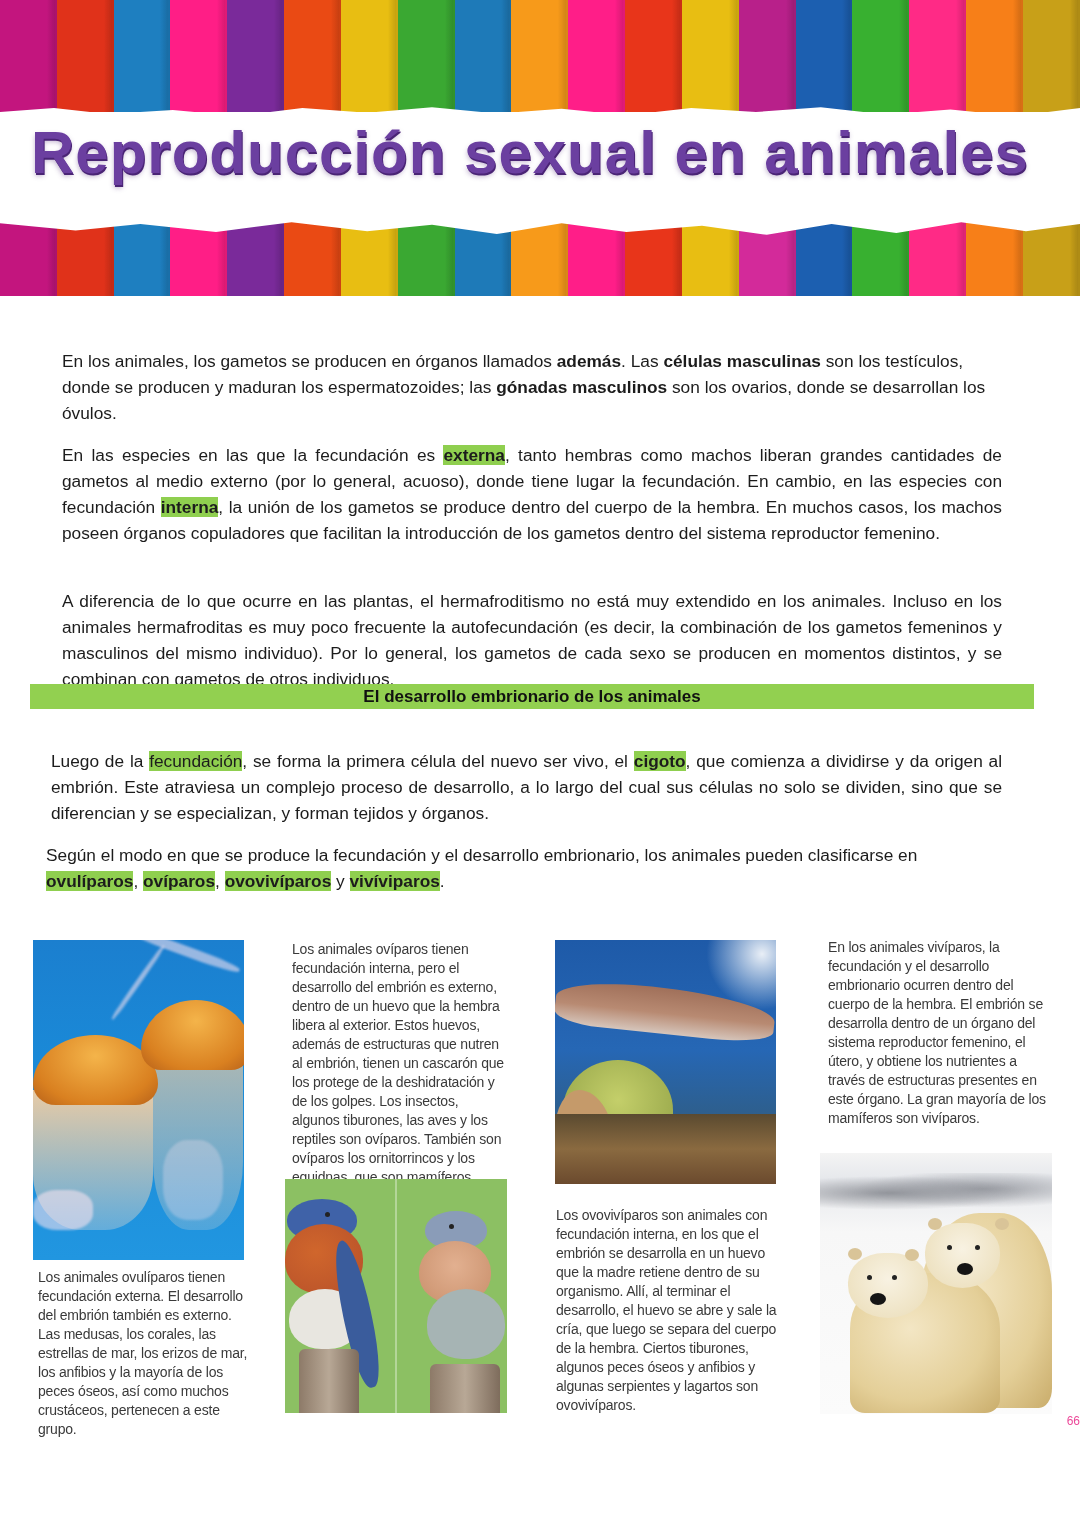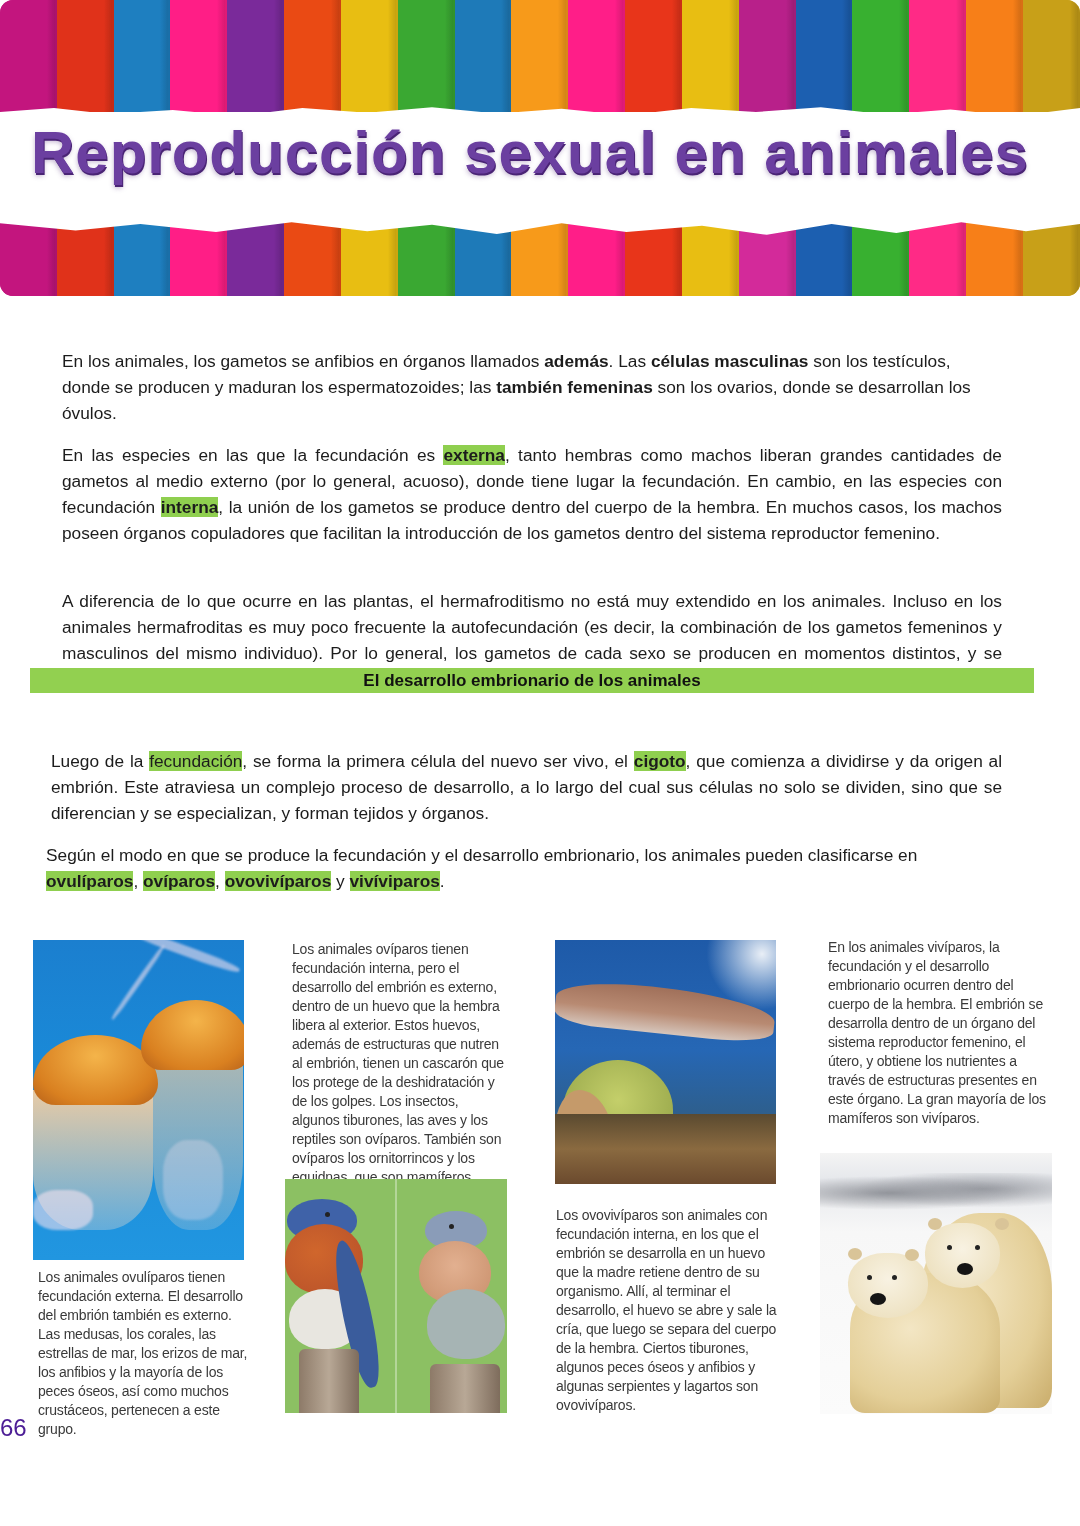--- a/index.html
+++ b/index.html
@@ -1,20 +1,20 @@
 <!DOCTYPE html>
 <html><head>
 <meta charset="utf-8">
 <style>
   * { box-sizing: border-box; margin: 0; padding: 0; }
   html, body { width: 1080px; height: 1526px; background: #ffffff; overflow: hidden; }
   body { position: relative; font-family: "Liberation Sans", "DejaVu Sans", sans-serif; color: #1a1a1a; }
 
   
-  .banner { position: absolute; left: 0; top: 0; width: 1080px; height: 296px; overflow: hidden; background: #fff; border-radius: 13px; }
+  .banner { position: absolute; left: 0; top: 0; width: 1080px; height: 296px; overflow: hidden; background: #fff; }
   .stripes { position: absolute; left: 0; width: 1080px; display: flex; }
   .stripes.top { top: 0; height: 112px; }
   .stripes.bottom { top: 212px; height: 84px; }
   .stripes .s { height: 100%; border-right: 2px solid rgba(0,0,0,0.12); }
   .torn { position: absolute; left: 0; width: 1080px; background: #ffffff; }
   .torn.top-edge { top: 96px; height: 40px; clip-path: polygon(0% 40%, 5% 30%, 10% 45%, 16% 35%, 22% 50%, 28% 30%, 34% 42%, 40% 28%, 46% 44%, 52% 32%, 58% 48%, 64% 30%, 70% 40%, 76% 28%, 82% 46%, 88% 34%, 94% 50%, 100% 30%, 100% 100%, 0% 100%); }
   .torn.middle { top: 120px; height: 100px; }
   .torn.bottom-edge { top: 206px; height: 36px; clip-path: polygon(0% 0%, 100% 0%, 100% 50%, 95% 70%, 89% 45%, 83% 75%, 77% 50%, 71% 80%, 65% 55%, 58% 72%, 52% 48%, 46% 78%, 40% 52%, 34% 70%, 27% 45%, 20% 72%, 13% 50%, 7% 68%, 0% 48%); }
   .banner-title {
     position: absolute; left: 0; top: 118px; width: 1060px; text-align: center;
@@ -23,21 +23,21 @@
     text-shadow: 1px 2px 0 #4a2475, 0 3px 5px rgba(80,40,120,0.35);
   }
 
   
   .para { position: absolute; font-size: 17.3px; line-height: 26px; color: #1c1c1c; }
   .para.j { text-align: justify; }
   .hl { background: #8fcf4f; }
   b { font-weight: bold; }
 
   .section-bar {
-    position: absolute; left: 30px; top: 668px; width: 1004px; height: 25px;
+    position: absolute; left: 30px; top: 684px; width: 1004px; height: 25px;
     background: #92d050; text-align: center; font-weight: bold; font-size: 17px; line-height: 25px; color: #111;
   }
 
   
   .pic { position: absolute; overflow: hidden; }
   .cap { position: absolute; font-size: 14px; line-height: 19px; color: #3a3a3a; letter-spacing: -0.2px; }
 
   
   .jelly { left: 33px; top: 940px; width: 211px; height: 320px; background: linear-gradient(180deg, #1b7fcf 0%, #1a8ad8 40%, #2196e0 100%); }
   .jelly .bell { position: absolute; border-radius: 50% 50% 18% 18% / 70% 70% 30% 30%; background: radial-gradient(ellipse at 50% 30%, #f4b44a, #d98020 70%, #b5601a); }
@@ -60,21 +60,21 @@
 
   
   .bears { left: 820px; top: 1153px; width: 232px; height: 261px; background: linear-gradient(180deg, #f4f4f4 0%, #e6e8ec 10%, #f7f7f7 30%, #fbfbfb 100%); }
   .bears .rocks { position: absolute; left: 0; top: 20px; width: 232px; height: 40px; background: radial-gradient(ellipse at 30% 50%, #6d7078 0%, rgba(120,120,130,0) 60%), radial-gradient(ellipse at 70% 40%, #7a7d85 0%, rgba(120,120,130,0) 55%); opacity: 0.7; }
   .bear { position: absolute; background: radial-gradient(ellipse at 40% 40%, #f3e6c4, #e4cf98 60%, #c9ac6a); }
   .bear-head { position: absolute; border-radius: 45% 45% 50% 50%; background: radial-gradient(ellipse at 50% 40%, #f8f2e2, #eadcb6); }
   .nose { position: absolute; width: 16px; height: 12px; border-radius: 50%; background: #151515; }
   .eye { position: absolute; width: 5px; height: 5px; border-radius: 50%; background: #222; }
   .ear { position: absolute; width: 14px; height: 12px; border-radius: 50%; background: #d9c498; }
 
-  .page-number { position: absolute; left: 0; top: 1414px; width: 1080px; text-align: left; font-size: 24px; color: #4c1d95; }
+  .page-number { position: absolute; left: 0; top: 1414px; width: 1080px; text-align: right; font-size: 12px; color: #ec4899; }
 </style>
 </head>
 <body>
 
 <div class="banner">
   <div class="stripes top" id="stripes-top">
       <div class="s" style="width: 56.8421px; background: linear-gradient(90deg, rgb(195, 21, 126), rgb(195, 21, 126) 85%, rgba(0, 0, 0, 0.15)) rgb(195, 21, 126);"></div>
       <div class="s" style="width: 56.8421px; background: linear-gradient(90deg, rgb(224, 50, 26), rgb(224, 50, 26) 85%, rgba(0, 0, 0, 0.15)) rgb(224, 50, 26);"></div>
       <div class="s" style="width: 56.8421px; background: linear-gradient(90deg, rgb(30, 127, 192), rgb(30, 127, 192) 85%, rgba(0, 0, 0, 0.15)) rgb(30, 127, 192);"></div>
       <div class="s" style="width: 56.8421px; background: linear-gradient(90deg, rgb(255, 30, 134), rgb(255, 30, 134) 85%, rgba(0, 0, 0, 0.15)) rgb(255, 30, 134);"></div>
@@ -114,21 +114,21 @@
       <div class="s" style="width: 56.8421px; background: linear-gradient(90deg, rgb(255, 42, 134), rgb(255, 42, 134) 85%, rgba(0, 0, 0, 0.15)) rgb(255, 42, 134);"></div>
       <div class="s" style="width: 56.8421px; background: linear-gradient(90deg, rgb(247, 127, 24), rgb(247, 127, 24) 85%, rgba(0, 0, 0, 0.15)) rgb(247, 127, 24);"></div>
       <div class="s" style="width: 56.8421px; background: linear-gradient(90deg, rgb(200, 160, 24), rgb(200, 160, 24) 85%, rgba(0, 0, 0, 0.15)) rgb(200, 160, 24);"></div>
     </div>
   <div class="torn top-edge"></div>
   <div class="torn middle"></div>
   <div class="torn bottom-edge"></div>
   <h1 class="banner-title">Reproducción sexual en animales</h1>
 </div>
 
-<p class="para" style="left:62px; top:348px; width:940px;"><span>En los animales, los gametos se anfibios en órganos llamados </span><b>además</b><span>. Las </span><b>células masculinas</b><span> son los testículos, donde se producen y maduran los espermatozoides; las </span><b>también femeninas</b><span> son los ovarios, donde se desarrollan los óvulos.</span></p>
+<p class="para" style="left:62px; top:348px; width:940px;"><span>En los animales, los gametos se producen en órganos llamados </span><b>además</b><span>. Las </span><b>células masculinas</b><span> son los testículos, donde se producen y maduran los espermatozoides; las </span><b>gónadas masculinos</b><span> son los ovarios, donde se desarrollan los óvulos.</span></p>
 
 <p class="para j" style="left:62px; top:442px; width:940px;"><span>En las especies en las que la fecundación es </span><b class="hl">externa</b><span>, tanto hembras como machos liberan grandes cantidades de gametos al medio externo (por lo general, acuoso), donde tiene lugar la fecundación. En cambio, en las especies con fecundación </span><b class="hl">interna</b><span>, la unión de los gametos se produce dentro del cuerpo de la hembra. En muchos casos, los machos poseen órganos copuladores que facilitan la introducción de los gametos dentro del sistema reproductor femenino.</span></p>
 
 <p class="para j" style="left:62px; top:588px; width:940px;">A diferencia de lo que ocurre en las plantas, el hermafroditismo no está muy extendido en los animales. Incluso en los animales hermafroditas es muy poco frecuente la autofecundación (es decir, la combinación de los gametos femeninos y masculinos del mismo individuo). Por lo general, los gametos de cada sexo se producen en momentos distintos, y se combinan con gametos de otros individuos.</p>
 
 <div class="section-bar">El desarrollo embrionario de los animales</div>
 
 <p class="para j" style="left:51px; top:748px; width:951px;"><span>Luego de la </span><span class="hl">fecundación</span><span>, se forma la primera célula del nuevo ser vivo, el </span><b class="hl">cigoto</b><span>, que comienza a dividirse y da origen al embrión. Este atraviesa un complejo proceso de desarrollo, a lo largo del cual sus células no solo se dividen, sino que se diferencian y se especializan, y forman tejidos y órganos.</span></p>
 
 <p class="para" style="left:46px; top:842px; width:951px;"><span>Según el modo en que se produce la fecundación y el desarrollo embrionario, los animales pueden clasificarse en </span><b class="hl">ovulíparos</b><span>, </span><b class="hl">ovíparos</b><span>, </span><b class="hl">ovovivíparos</b><span> y </span><b class="hl">vivíviparos</b><span>.</span></p>

